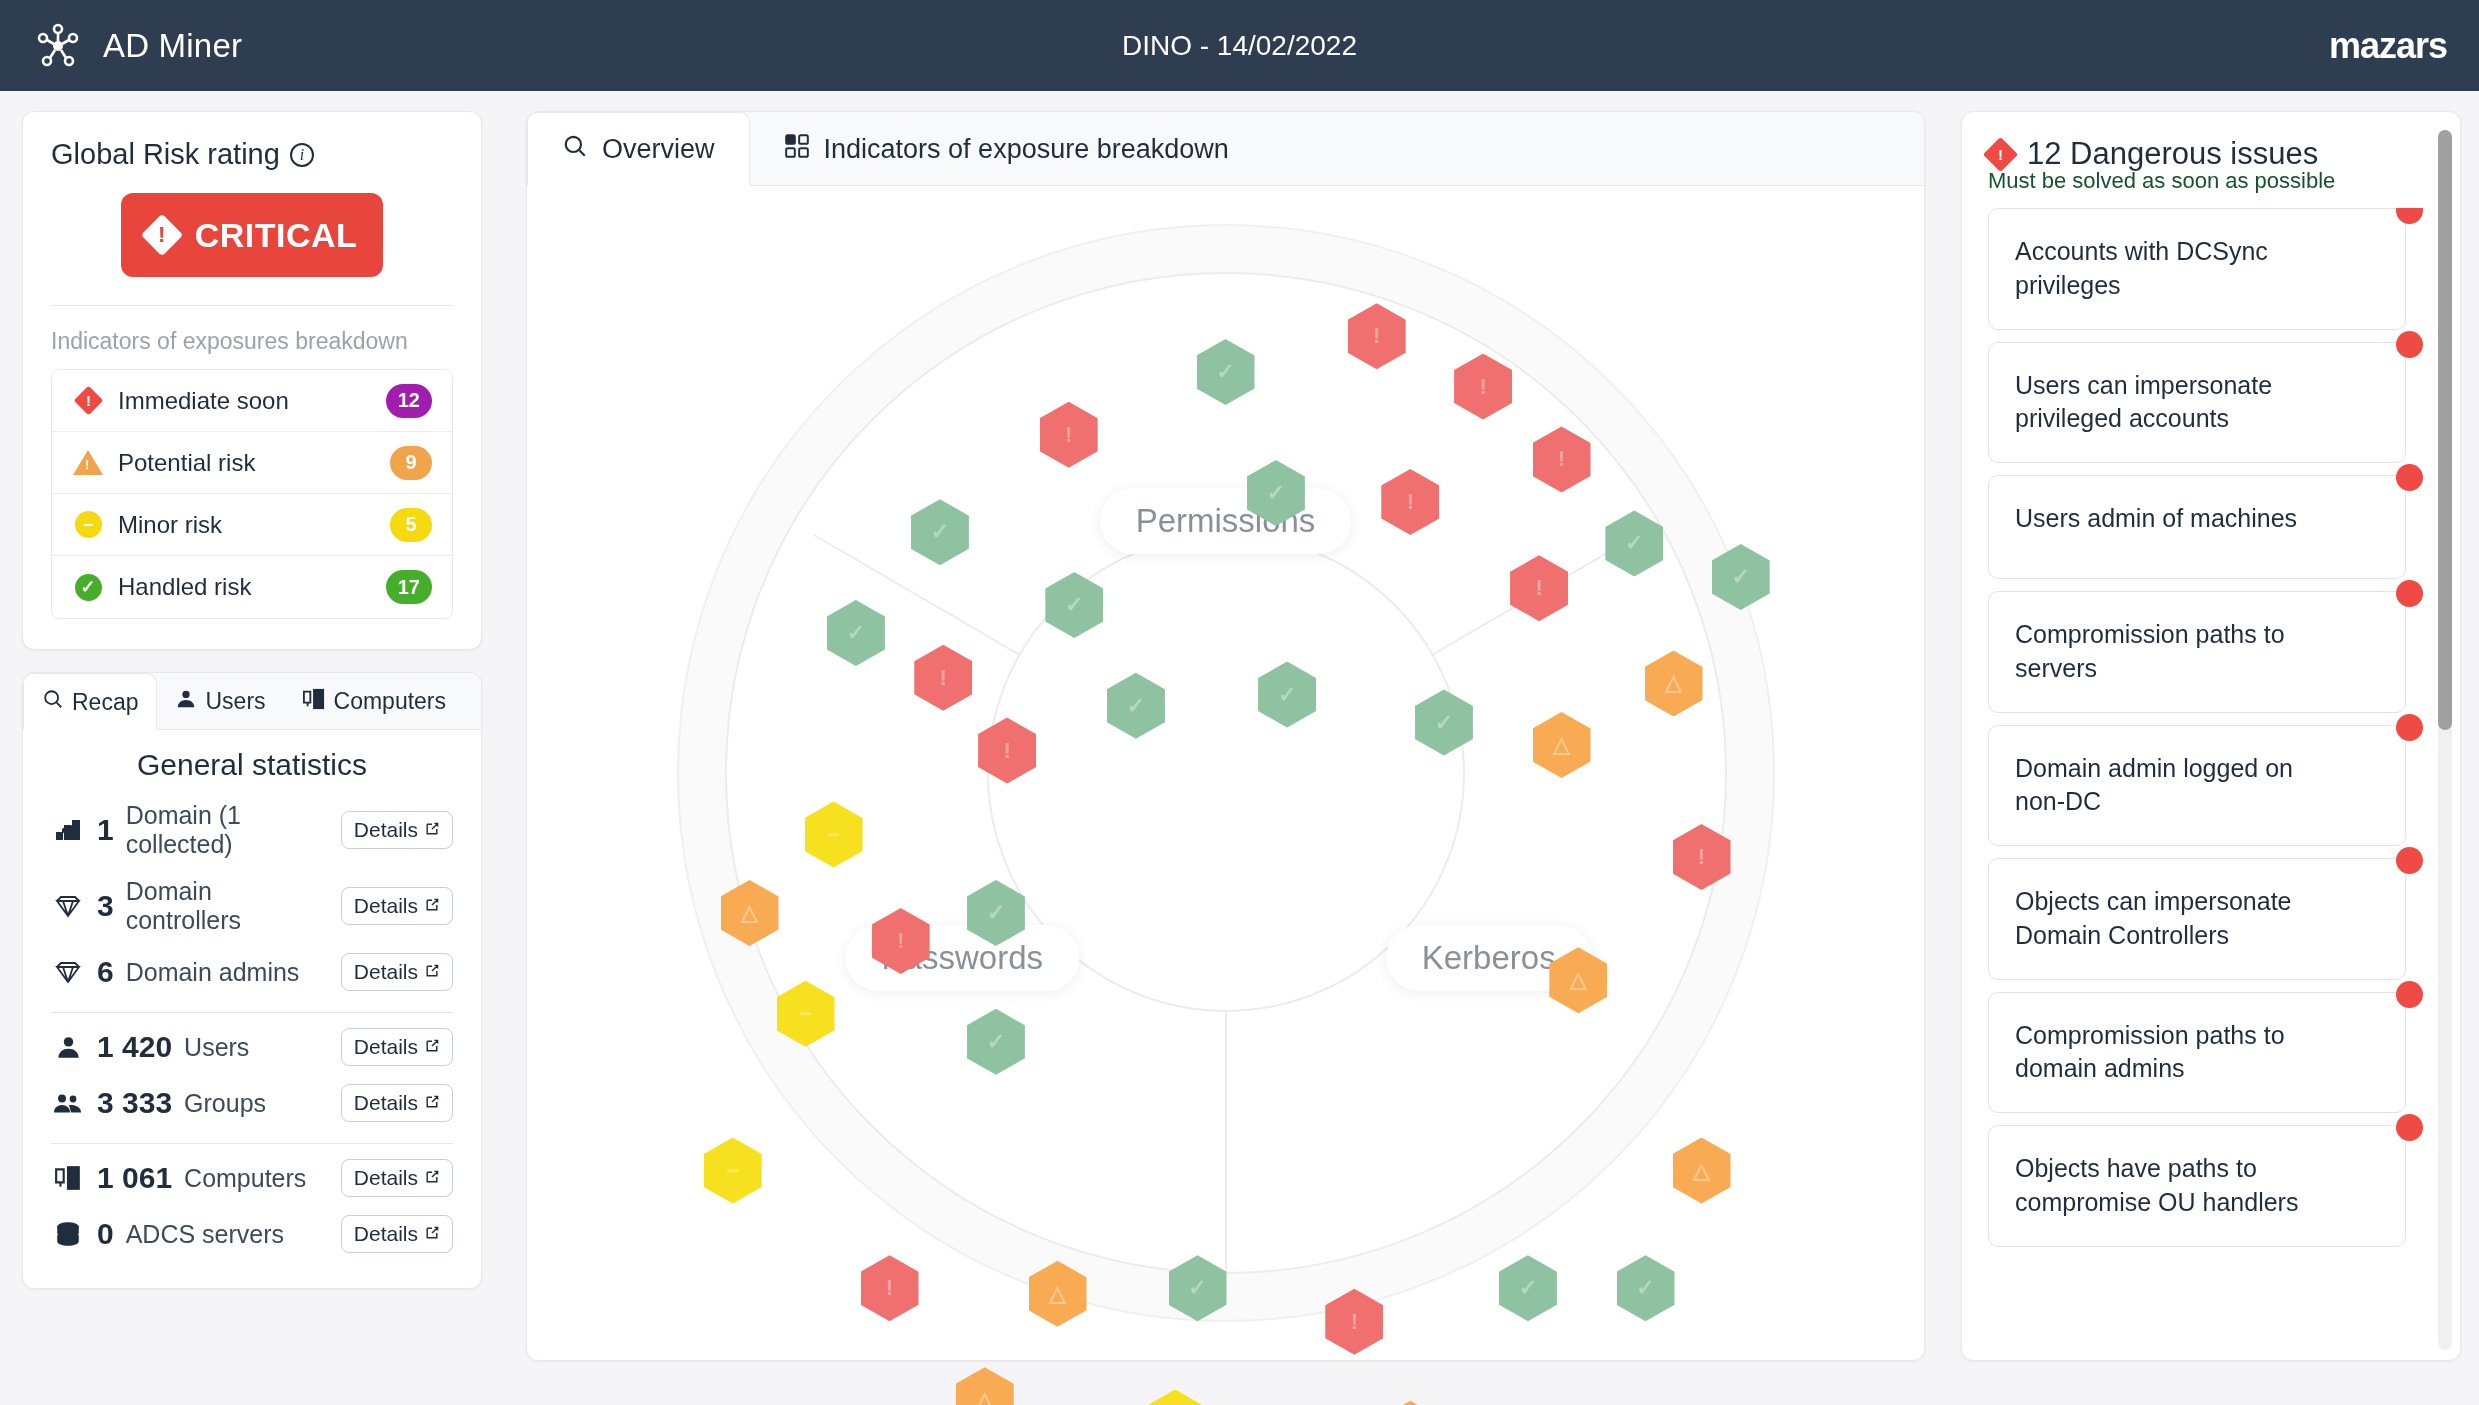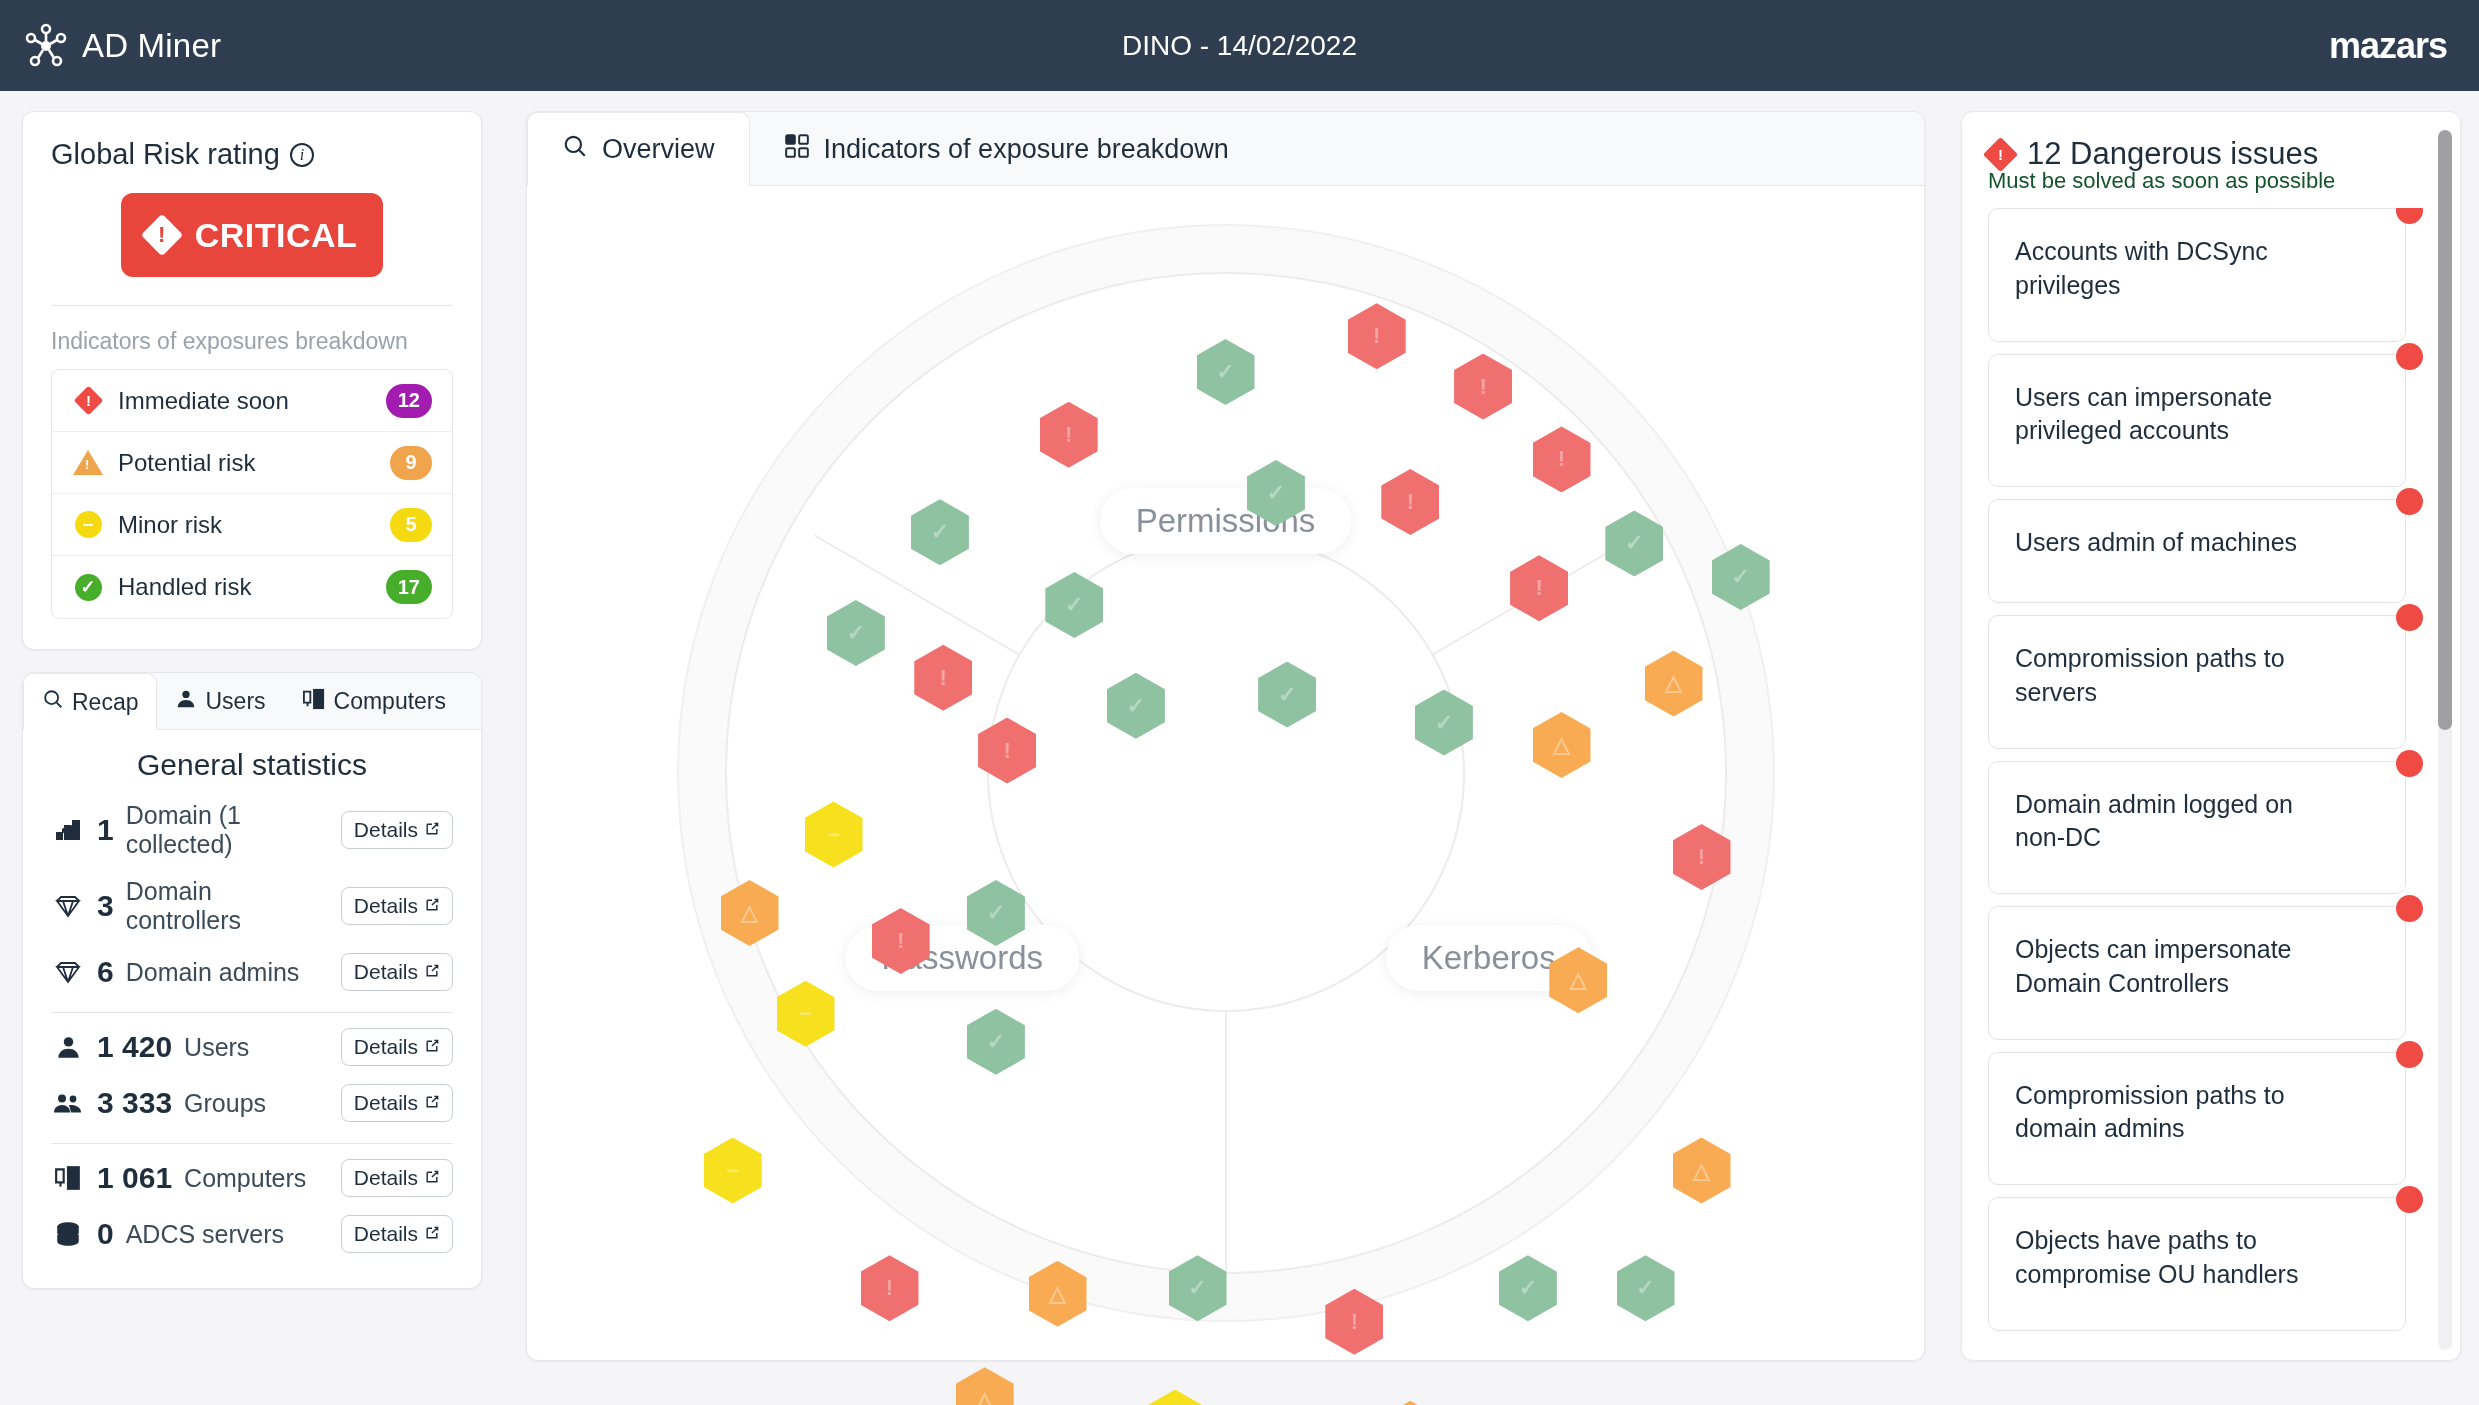--- a/index.html
+++ b/index.html
@@ -8,21 +8,21 @@
     background: #f5f5f7;
     font-family: "Liberation Sans", sans-serif;
     overflow: hidden;
   }
 
   
   .topbar {
     height: 91px; background: #2e3e50; color: #fff;
     display: flex; align-items: center; position: relative;
   }
-  .brand { display: flex; align-items: center; gap: 12px; padding-left: 22px; }
+  .brand { display: flex; align-items: center; gap: 21px; padding-left: 34px; }
   .brand-logo { width: 48px; height: 48px; }
   .brand-name { font-size: 33px; letter-spacing: .2px; font-weight: 400; }
   .topbar-title {
     position: absolute; left: 0; right: 0; text-align: center;
     font-size: 28px; font-weight: 400; pointer-events: none;
   }
   .mazars { margin-left: auto; padding-right: 32px; font-size: 36px;
             font-weight: 700; letter-spacing: -1px; }
 
   
@@ -146,21 +146,21 @@
                 line-height: 1; display:flex; align-items:center; justify-content:center; }
 
   
   .issues-card { height: 1250px; padding: 24px 18px 0 26px; position: relative; overflow: hidden; }
   .issues-title { display: flex; align-items: center; gap: 14px; font-size: 31px; color: #1f2d3d; }
   .issues-sub { color: #14532d; font-size: 22px; margin-top: -4px; }
   .issues-scroll { margin-top: 14px; height: 1150px; overflow: hidden; position: relative;
                    padding-right: 36px; }
   .issue {
     position: relative; border: 1px solid #e3e3e6; border-radius: 10px;
-    min-height: 104px; margin-bottom: 12px; padding: 26px 70px 38px 26px;
+    min-height: 104px; margin-bottom: 12px; padding: 26px 70px 26px 26px;
     display: flex; align-items: flex-start;
   }
   .issue-text { font-size: 25px; color: #1f2d3d; line-height: 1.35; }
   .issue-dot {
     position: absolute; right: -18px; top: -12px; width: 27px; height: 27px;
     border-radius: 50%;
   }
   .scrollbar-track {
     position: absolute; right: 8px; top: 18px; width: 14px; bottom: 10px;
     background: #f0f0f2; border-radius: 7px;

